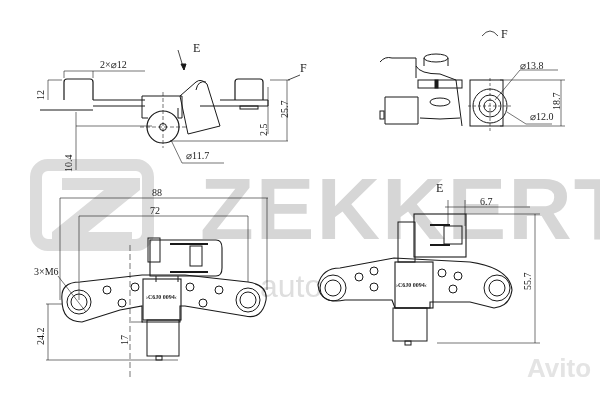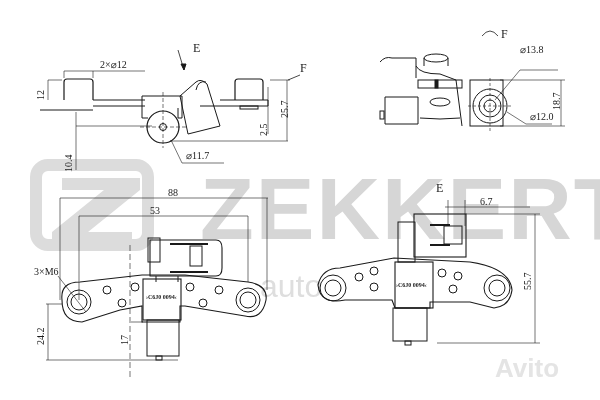--- a/index.html
+++ b/index.html
@@ -3,21 +3,21 @@
 <meta charset="utf-8">
 <style>
   html,body{margin:0;padding:0;background:#ffffff;}
   body{width:600px;height:400px;overflow:hidden;position:relative;font-family:"Liberation Serif","DejaVu Serif",serif;}
   #canvas{position:absolute;left:0;top:0;width:600px;height:400px;}
   .wm-logo{position:absolute;left:0;top:0;width:600px;height:400px;pointer-events:none;}
   .lbl{position:absolute;font-size:10px;color:#1a1a1a;line-height:1;white-space:nowrap;font-family:"Liberation Serif","DejaVu Serif",serif;}
   .lbl.v{transform:rotate(-90deg);transform-origin:left top;}
   .view-letter{font-size:12px;}
   .brand{position:absolute;left:200px;top:165px;font-family:"Liberation Sans","DejaVu Sans",sans-serif;font-weight:bold;font-size:88px;color:#d6d6d6;letter-spacing:2px;line-height:1;}
-  .avito{position:absolute;left:495px;top:353px;font-family:"Liberation Sans","DejaVu Sans",sans-serif;font-size:26px;color:#e4e4e4;font-weight:bold;}
+  .avito{position:absolute;left:527px;top:353px;font-family:"Liberation Sans","DejaVu Sans",sans-serif;font-size:26px;color:#e4e4e4;font-weight:bold;}
   .abp{position:absolute;left:260px;top:268px;font-family:"Liberation Sans","DejaVu Sans",sans-serif;font-size:32px;color:#dedede;}
 </style>
 </head>
 <body>
 
 <svg class="wm-logo" viewBox="0 0 600 400">
   <rect x="36" y="165" width="112" height="80" rx="12" ry="12" fill="none" stroke="#dcdcdc" stroke-width="12"></rect>
   <polygon points="62,178 140,178 140,190 88,232 132,232 132,244 52,244 52,232 104,190 62,190" fill="#dcdcdc"></polygon>
 </svg>
 <div class="brand">ZEKKERT</div>
@@ -166,26 +166,26 @@
 <div class="lbl view-letter" style="left:193px;top:42px;">E</div>
 <div class="lbl view-letter" style="left:300px;top:62px;">F</div>
 <div class="lbl" style="left:100px;top:60px;text-align:center;">2×⌀12</div>
 <div class="lbl v" style="left:36px;top:100px;">12</div>
 <div class="lbl v" style="left:64px;top:172px;">10.4</div>
 <div class="lbl v" style="left:259px;top:136px;">2.5</div>
 <div class="lbl v" style="left:280px;top:118px;">25.7</div>
 <div class="lbl" style="left:186px;top:151px;">⌀11.7</div>
 
 <div class="lbl view-letter" style="left:501px;top:28px;">F</div>
-<div class="lbl" style="left:520px;top:45px;">⌀13.8</div>
+<div class="lbl" style="left:520px;top:61px;">⌀13.8</div>
 <div class="lbl" style="left:530px;top:112px;">⌀12.0</div>
 <div class="lbl v" style="left:552px;top:110px;">18.7</div>
 
-<div class="lbl" style="left:168px;top:188px;">88</div>
-<div class="lbl" style="left:150px;top:206px;">53</div>
+<div class="lbl" style="left:152px;top:188px;">88</div>
+<div class="lbl" style="left:150px;top:206px;">72</div>
 <div class="lbl" style="left:34px;top:267px;">3×M6</div>
 <div class="lbl v" style="left:36px;top:345px;">24.2</div>
 <div class="lbl v" style="left:120px;top:345px;">17</div>
 <div class="lbl" style="left:146px;top:294px;font-size:6px;font-weight:bold;">›C6J0 0094‹</div>
 
 <div class="lbl view-letter" style="left:436px;top:182px;">E</div>
 <div class="lbl" style="left:480px;top:197px;">6.7</div>
 <div class="lbl v" style="left:523px;top:290px;">55.7</div>
 <div class="lbl" style="left:396px;top:282px;font-size:6px;font-weight:bold;">›C6J0 0094‹</div>
 

